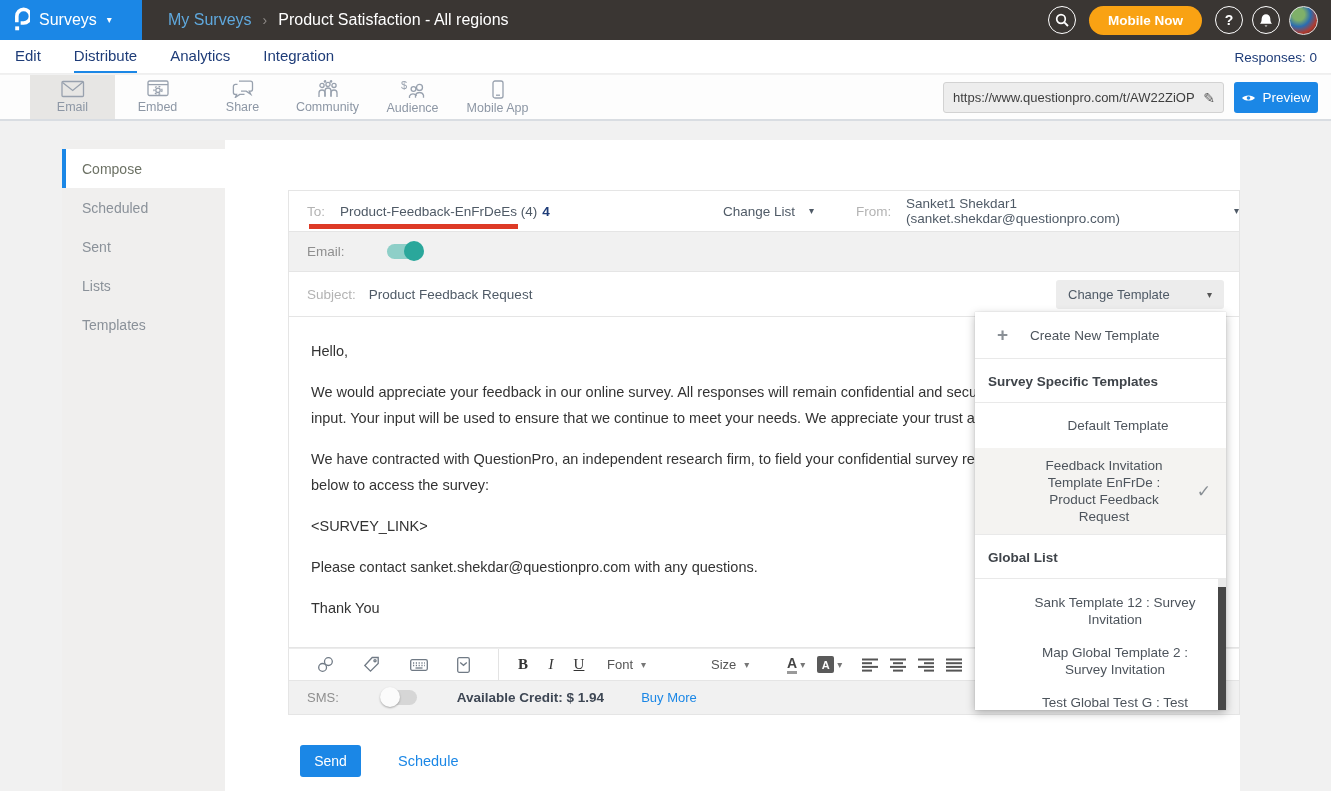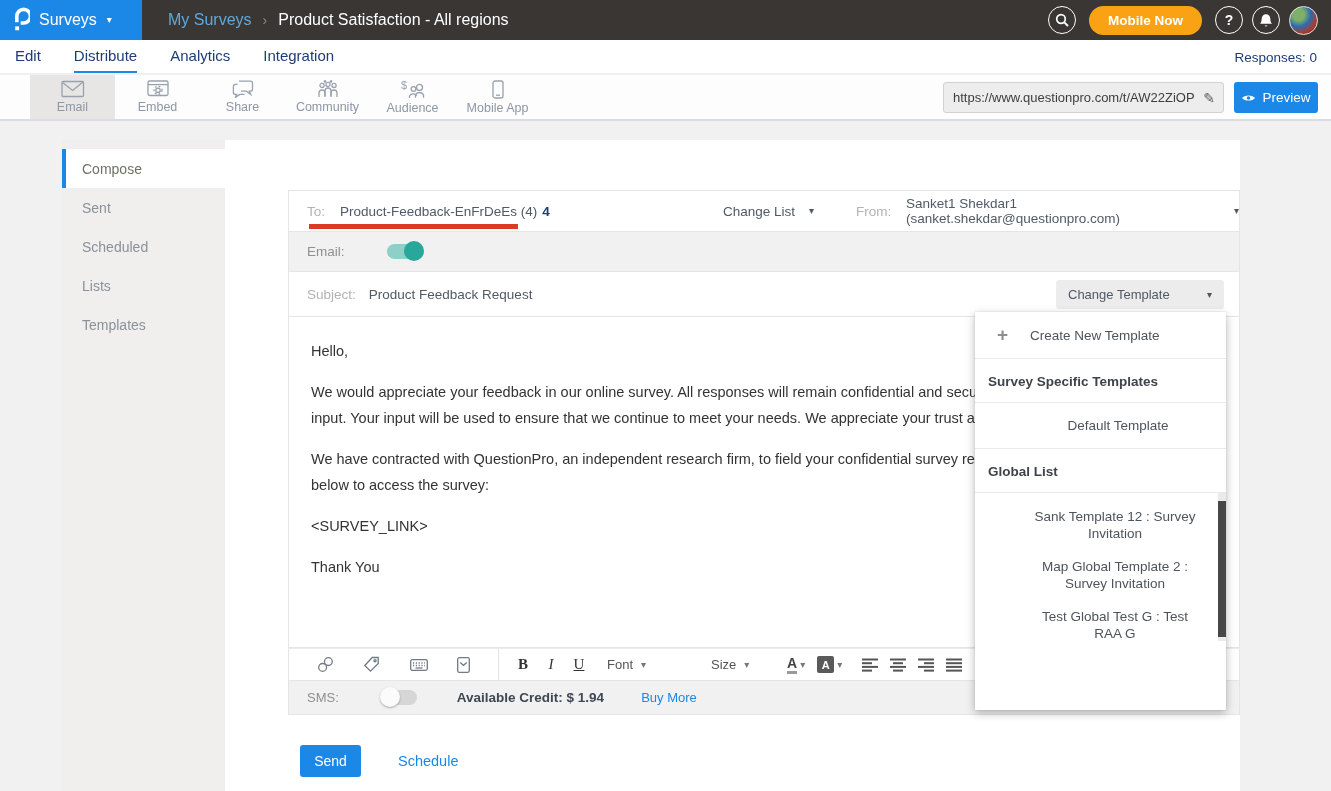--- a/index.html
+++ b/index.html
@@ -226,22 +226,22 @@
         <path d="M1 5C3.4 1.6 11.6 1.6 14 5 11.6 8.4 3.4 8.4 1 5z" fill="#fff"></path>
         <circle cx="7.5" cy="5" r="1.8" fill="#1b87e6"></circle>
       </svg>
       <span>Preview</span>
     </button>
   </div>
 
   <div class="panel">
     <aside class="menu">
       <div class="menu-item active">Compose</div>
+      <div class="menu-item">Scheduled</div>
       <div class="menu-item">Sent</div>
-      <div class="menu-item">Scheduled</div>
       <div class="menu-item">Lists</div>
       <div class="menu-item">Templates</div>
     </aside>
 
     <div class="form">
 
       <div class="row-to">
         <span class="lbl to-label">To:</span>
         <span class="val to-value">Product-Feedback-EnFrDeEs (4)</span>
         <span class="to-count">4</span>
@@ -271,20 +271,21 @@
           <span>Change Template</span>
           <span class="caret">▾</span>
         </button>
       </div>
 
       <div class="row-body">
         <p>Hello,</p>
         <p>We would appreciate your feedback in our online survey. All responses will remain confidential and secure. Thank you in advance for your input. Your input will be used to ensure that we continue to meet your needs. We appreciate your trust and look forward to serving you again.</p>
         <p>We have contracted with QuestionPro, an independent research firm, to field your confidential survey responses. Please click on the link below to access the survey:</p>
         <p>&lt;SURVEY_LINK&gt;</p>
+        <p>Please contact sanket.shekdar@questionpro.com with any questions.</p>
         <p>Thank You</p>
       </div>
 
       <div class="row-editor">
         <div class="editor-left">
           <svg width="17" height="17" viewBox="0 0 17 17">
             <circle cx="5.6" cy="11.4" r="3.9"></circle>
               <circle cx="11.4" cy="5.6" r="3.9"></circle>
           </svg>
           <svg width="17" height="17" viewBox="0 0 17 17">
@@ -385,20 +386,24 @@
 
   <div class="dropdown">
     <div class="dd-create">
       <span class="dd-plus">+</span>
       <span>Create New Template</span>
     </div>
     <div class="dd-divider"></div>
     <div class="dd-header">Survey Specific Templates</div>
     <div class="dd-divider"></div>
     <div class="dd-item">Default Template</div>
+    <div class="dd-item selected">
+      <span>Feedback Invitation Template EnFrDe  : Product Feedback Request</span>
+      <span class="dd-check">✓</span>
+    </div>
     <div class="dd-divider"></div>
     <div class="dd-header">Global List</div>
     <div class="dd-divider"></div>
     <div class="dd-scroll">
       <div class="dd-item">Sank Template 12  : Survey Invitation</div>
       <div class="dd-item">Map Global Template 2  : Survey Invitation</div>
       <div class="dd-item">Test Global Test G  : Test RAA G</div>
       <div class="dd-sb-track">
         <div class="dd-sb-thumb"></div>
       </div>

